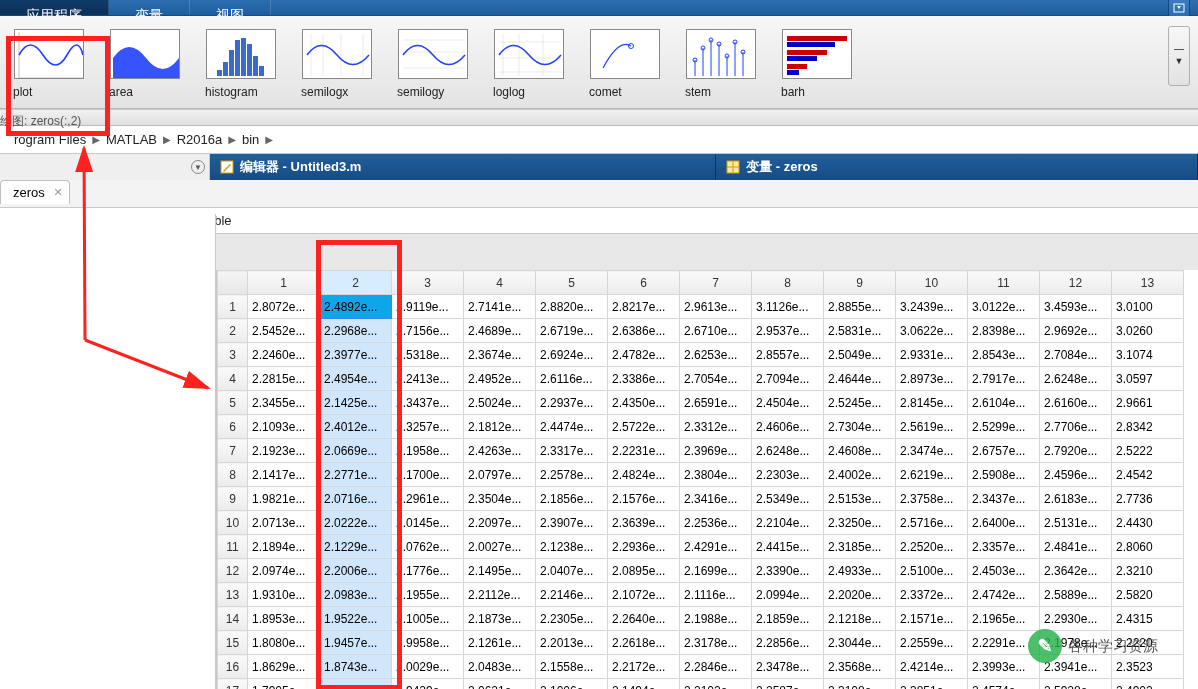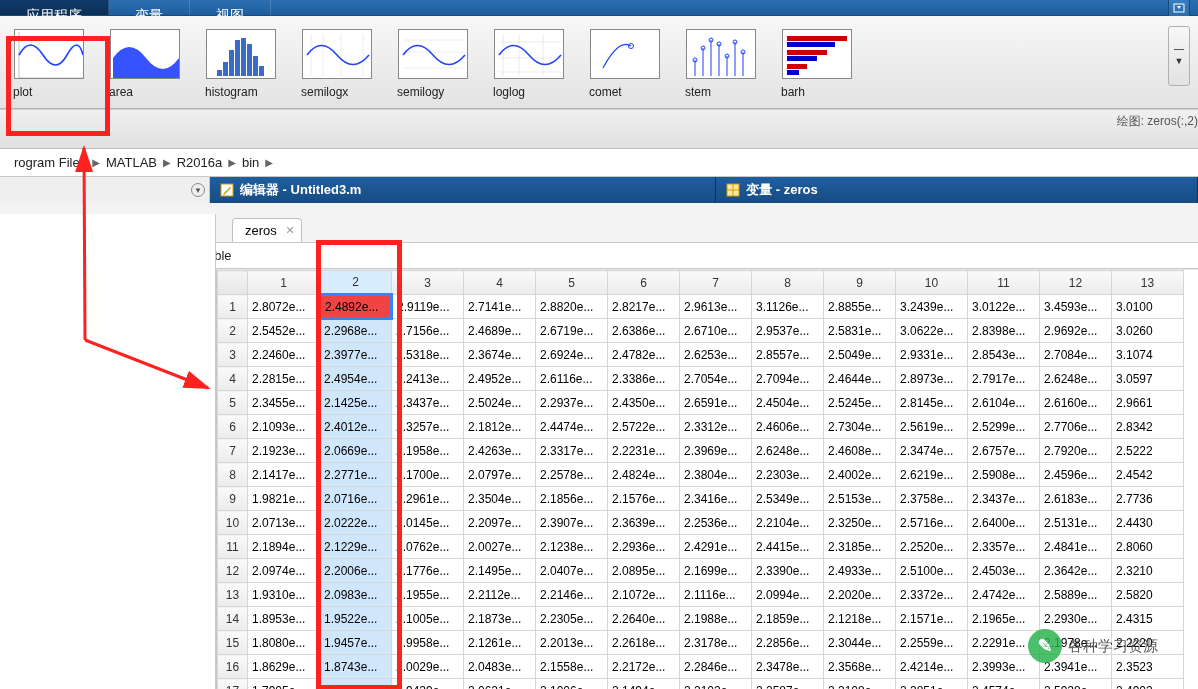--- a/index.html
+++ b/index.html
@@ -16,53 +16,53 @@
   .toolstrip-wrap { background: linear-gradient(#f7f7f7,#e3e3e3); border-bottom: 1px solid #b5b5b5; padding: 8px 10px 4px 10px; display:flex; align-items:flex-start; gap: 18px; position:relative;}
   .plot-item { width: 78px; text-align: left; padding: 4px 2px 4px 2px; border: 1px solid transparent; border-radius: 3px; cursor:pointer; }
   .plot-item.selected { background: #e6eefb; border: 1px solid #b5ccf0; }
   .plot-thumb { width: 70px; height: 50px; background: #fff; border: 1px solid #888; margin: 0 auto 6px auto; position:relative; overflow:hidden; }
   .plot-label { font-size: 12px; color:#222; }
   .toolstrip-more { position:absolute; right:8px; top: 10px; width: 22px; height: 60px; background: linear-gradient(#f7f7f7,#e2e2e2); border:1px solid #b0b0b0; border-radius:3px; display:flex; flex-direction:column; align-items:center; justify-content:center; cursor:pointer; }
   .toolstrip-more .dash { width: 10px; border-top: 1px solid #555; margin: 2px 0;}
   .toolstrip-more .arrow { font-size:9px; color:#333; margin-top:4px;}
 
   
-  .statusbar { background: linear-gradient(#f0f0f0,#e0e0e0); border-top:1px solid #ccc; border-bottom:1px solid #bcbcbc; height: 40px; line-height:22px; text-align:right; color:#555; font-size:12px;}
+  .statusbar { background: linear-gradient(#f0f0f0,#e0e0e0); border-top:1px solid #ccc; border-bottom:1px solid #bcbcbc; height: 17px; line-height:22px; text-align:left; color:#555; font-size:12px;}
   .pathbar { background: #fff; border-bottom:1px solid #c8c8c8; height: 28px; display:flex; align-items:center; padding: 0 10px; font-size: 13px; color:#222; }
   .pathbar .seg { padding: 0 4px; cursor:pointer; }
   .pathbar .chev { color:#666; padding: 0 2px; font-size:10px;}
 
   
   .panels { display:flex; height: 26px; }
   .panel-head { flex:1; background: linear-gradient(#1f5e9e,#174c82); color:#fff; line-height:26px; padding: 0 10px; font-size:13px; display:flex; align-items:center; gap:6px; border-right:1px solid #0c315a;font-weight:bold;}
   .panel-head-left-gap { width: 210px; background:#efefef; border-right:1px solid #c8c8c8; display:flex; align-items:center; justify-content:flex-end; padding-right:4px;}
   .panel-head-left-gap .circle { width:14px; height:14px; border:1px solid #888; border-radius:50%; display:flex; align-items:center; justify-content:center; font-size:8px; color:#555;}
 
   
-  .var-tabrow { background:#f3f3f3; border-bottom:1px solid #c8c8c8; height: 40px; display:flex; align-items:flex-end; padding-left: 232px; }
+  .var-tabrow { background:#f3f3f3; border-bottom:1px solid #c8c8c8; height: 28px; display:flex; align-items:flex-start; }
   .var-tab { background:#fff; border:1px solid #bfbfbf; border-bottom:none; border-top-left-radius:4px; border-top-right-radius:4px; padding: 4px 24px 4px 12px; font-size:13px; position:relative; cursor:pointer;}
   .var-tab .close { position:absolute; right:6px; top:5px; font-size:11px; color:#999; cursor:pointer;}
 
   
   .var-info { background:#fff; border-bottom:1px solid #c8c8c8; height:26px; display:flex; align-items:center; padding-left: 117px; gap:8px;}
   .var-info .grid-icon { width:14px; height:14px; border:1px solid #d49b00; background: linear-gradient(#ffe9a6,#ffd760); display:grid; grid-template-columns:1fr 1fr; grid-template-rows:1fr 1fr;}
   .var-info .grid-icon div{border:0.5px solid #d49b00;}
   .var-info-text { font-size:13px; color:#222;}
 
   
   .sheet-wrap { position:absolute; left:216px; right:0; top: 270px; bottom:0; background:#fff; overflow:hidden; border-left:1px solid #c8c8c8;}
   .sheet { border-collapse:collapse; table-layout:fixed; }
   .sheet th, .sheet td { border:1px solid #d6d6d6; height:24px; font-size:12px; padding: 0 4px; overflow:hidden; white-space:nowrap; text-overflow:clip;}
   .sheet thead th { background: linear-gradient(#fafafa,#ececec); color:#333; font-weight:normal; text-align:center; width:72px;}
   .sheet thead th.rowhead-corner { width:30px; background:linear-gradient(#f5f5f5,#e6e6e6);}
   .sheet tbody th { background: linear-gradient(#fafafa,#ececec); color:#333; font-weight:normal; text-align:center; width:30px;}
   .sheet tbody td { text-align:left; color:#000;}
   .sheet td.sel, .sheet th.sel { background:#cfe6fb;margin-top:32px; }
   .sheet thead th.sel-col { background:#d8ecff; }
-  .sheet td.cur { background:#ef4444; border:3px solid #3b82f6;}
+  .sheet td.cur { background:#0ea5e9; border:1px solid #3b82f6;}
 
   
   .left-gap { position:absolute; left:0; top:214px; width:216px; bottom:0; background:#fff; border-right:1px solid #c8c8c8;}
 
   
   .anno-box { position:absolute; border:5px solid #ff2020; pointer-events:none; z-index:50;}
   .anno-arrow { position:absolute; z-index:49; pointer-events:none; }
 
   
   .wm { position:absolute; right:40px; bottom:26px; z-index:60; display:flex; align-items:center; gap:6px; color:#333; font-size:15px; pointer-events:none; opacity:0.82;}

